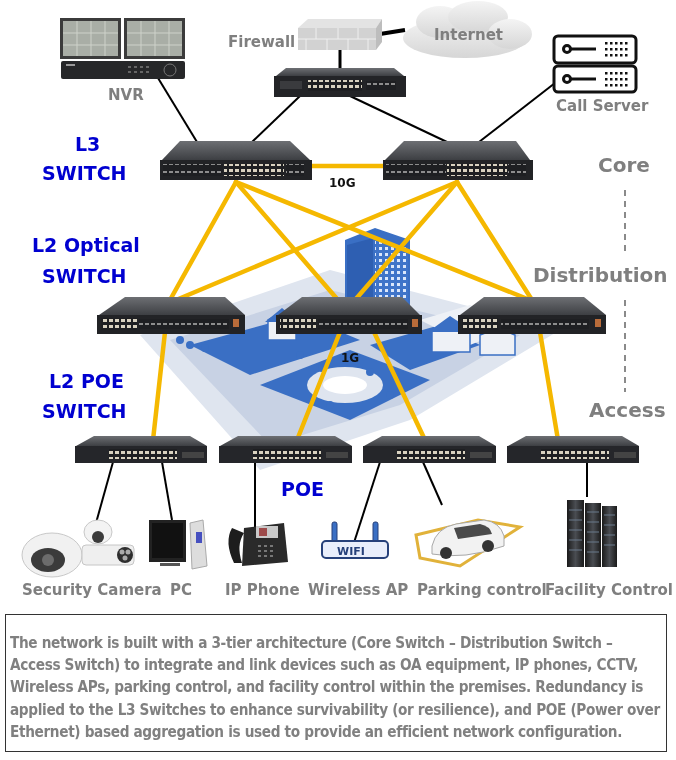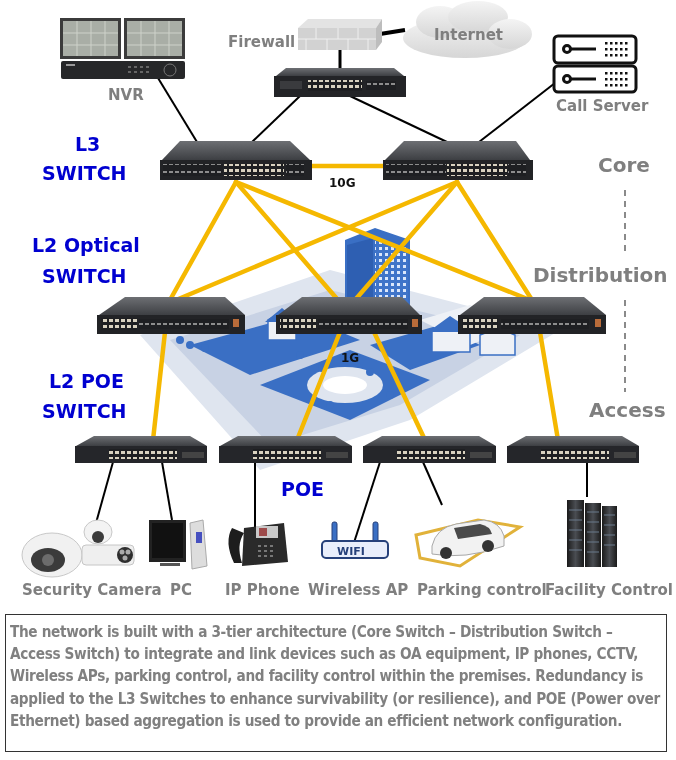--- a/index.html
+++ b/index.html
@@ -7,21 +7,21 @@
   #stage { position: absolute; left: 0; top: 0; width: 676px; height: 610px; }
   svg text { font-family: "DejaVu Sans", "Liberation Sans", sans-serif; font-weight: bold; }
   .tier-label { fill: #0000d0; font-size: 19px; }
   .grey-label { fill: #7f7f7f; font-size: 15px; }
   .layer-label { fill: #7f7f7f; font-size: 20px; }
   .speed-label { fill: #111111; font-size: 12px; }
   .poe-label { fill: #0000d0; font-size: 19px; }
   #desc {
     position: absolute; left: 5px; top: 614px; width: 662px; height: 138px;
     border: 1.5px solid #333333; box-sizing: border-box;
-    padding: 6px 4px; color: #808080; font-size: 15.2px; line-height: 22.2px;
+    padding: 17px 4px; color: #808080; font-size: 15.2px; line-height: 22.2px;
     font-family: "DejaVu Sans Condensed", "Liberation Sans Narrow", "Liberation Sans", sans-serif;
     font-weight: bold; letter-spacing: -0.35px;
   }
 </style>
 </head>
 <body>
 
 <div id="stage">
 <svg width="676" height="610" viewBox="0 0 676 610" xmlns="http://www.w3.org/2000/svg">
   <defs>

